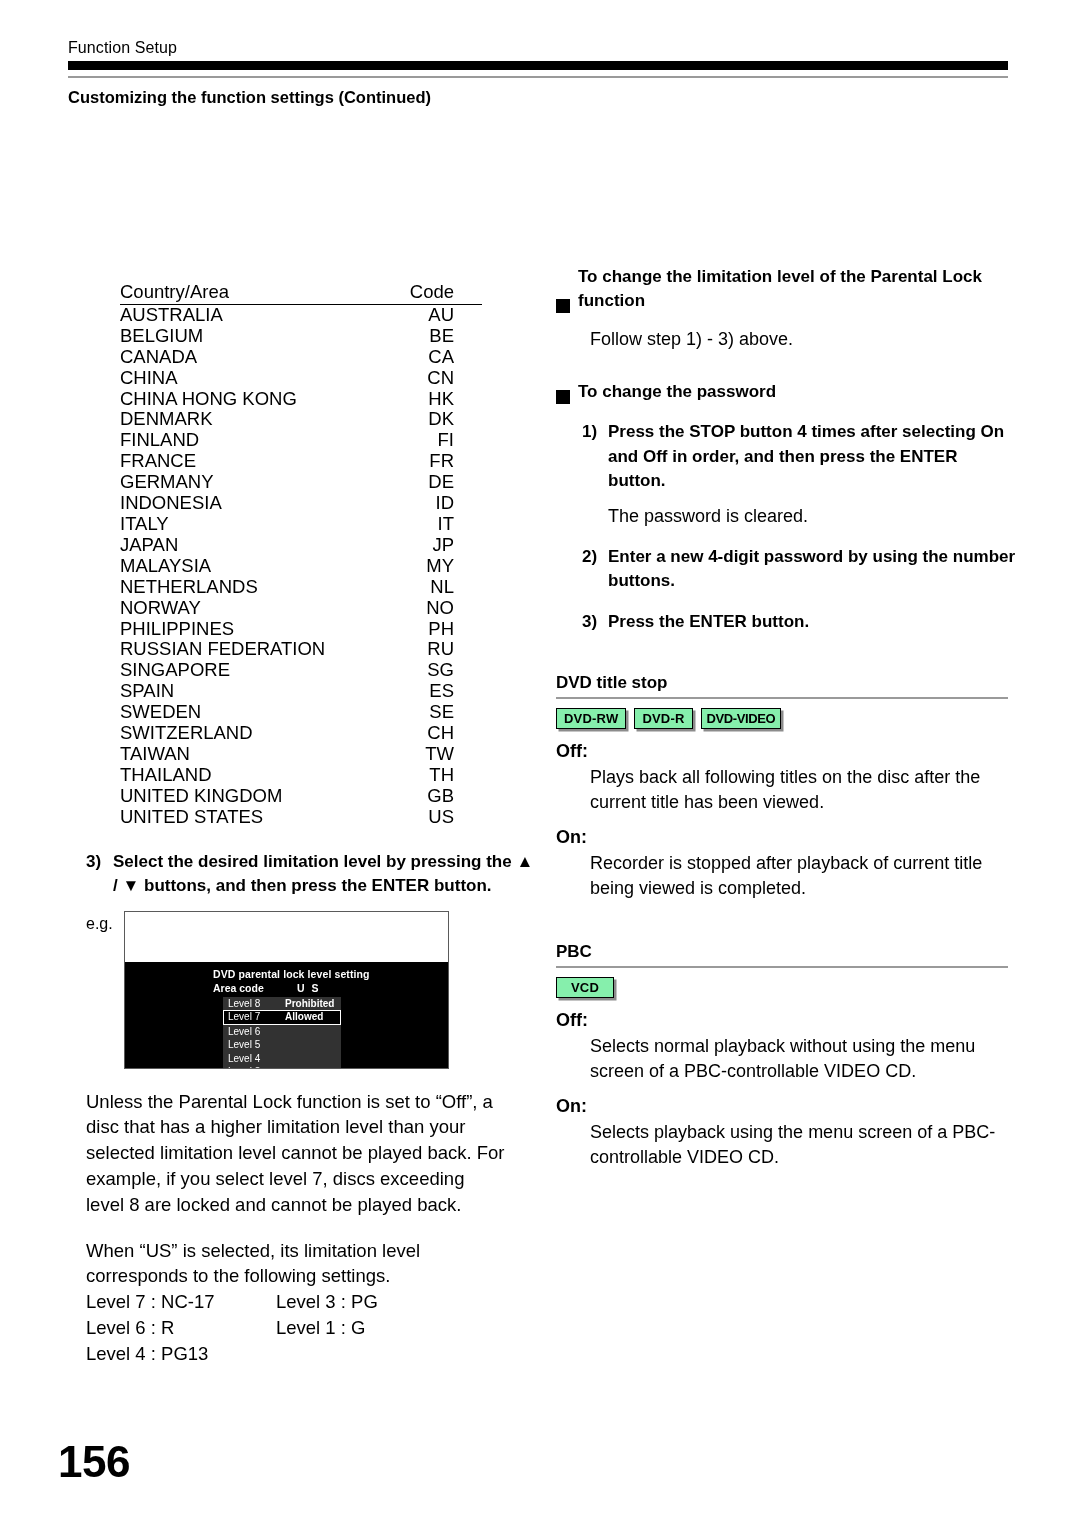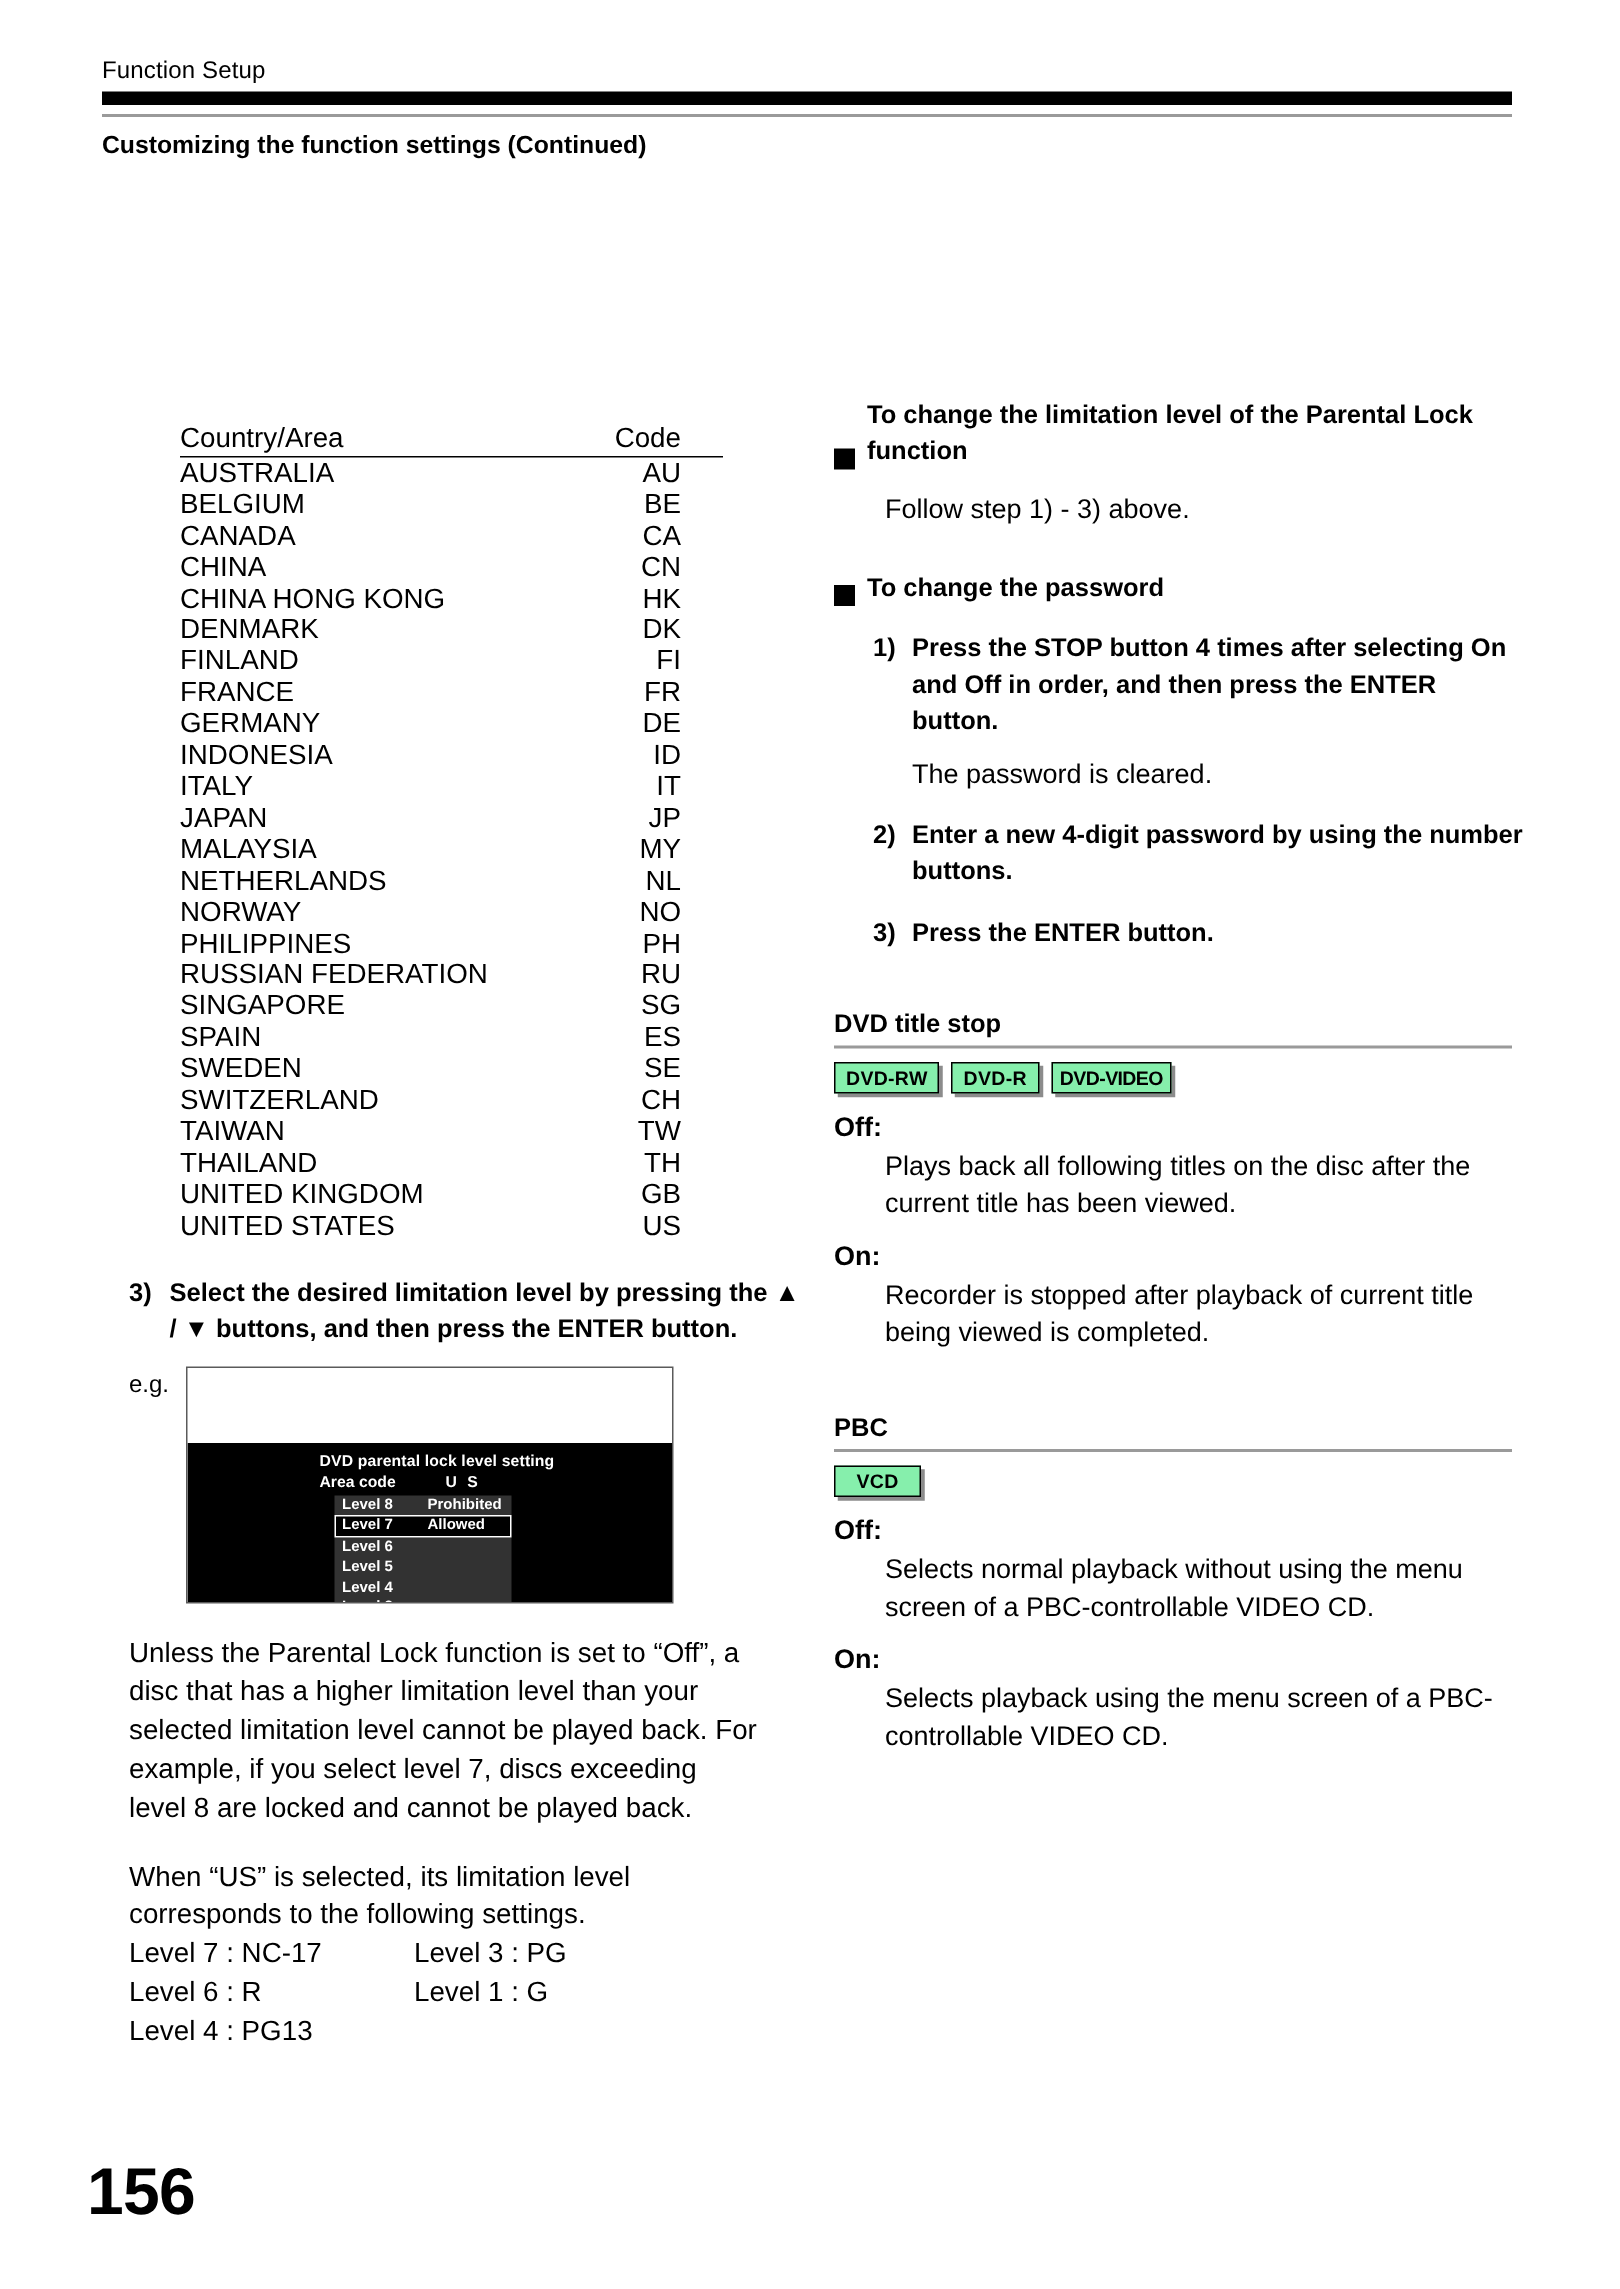--- a/index.html
+++ b/index.html
@@ -179,21 +179,21 @@
     position: relative;
     height: 13.5px;
     line-height: 13.5px;
     box-sizing: border-box;
   }
   .osd .level-row .lvl {
     position: absolute;
     left: 5px;
     color: #ffffff;
     font-size: 10px;
-    font-weight: bold;
+    font-weight: normal;
     white-space: nowrap;
   }
   .osd .level-row .val {
     position: absolute;
     left: 62px;
     color: #ffffff;
     font-size: 10px;
     font-weight: bold;
     white-space: nowrap;
   }

